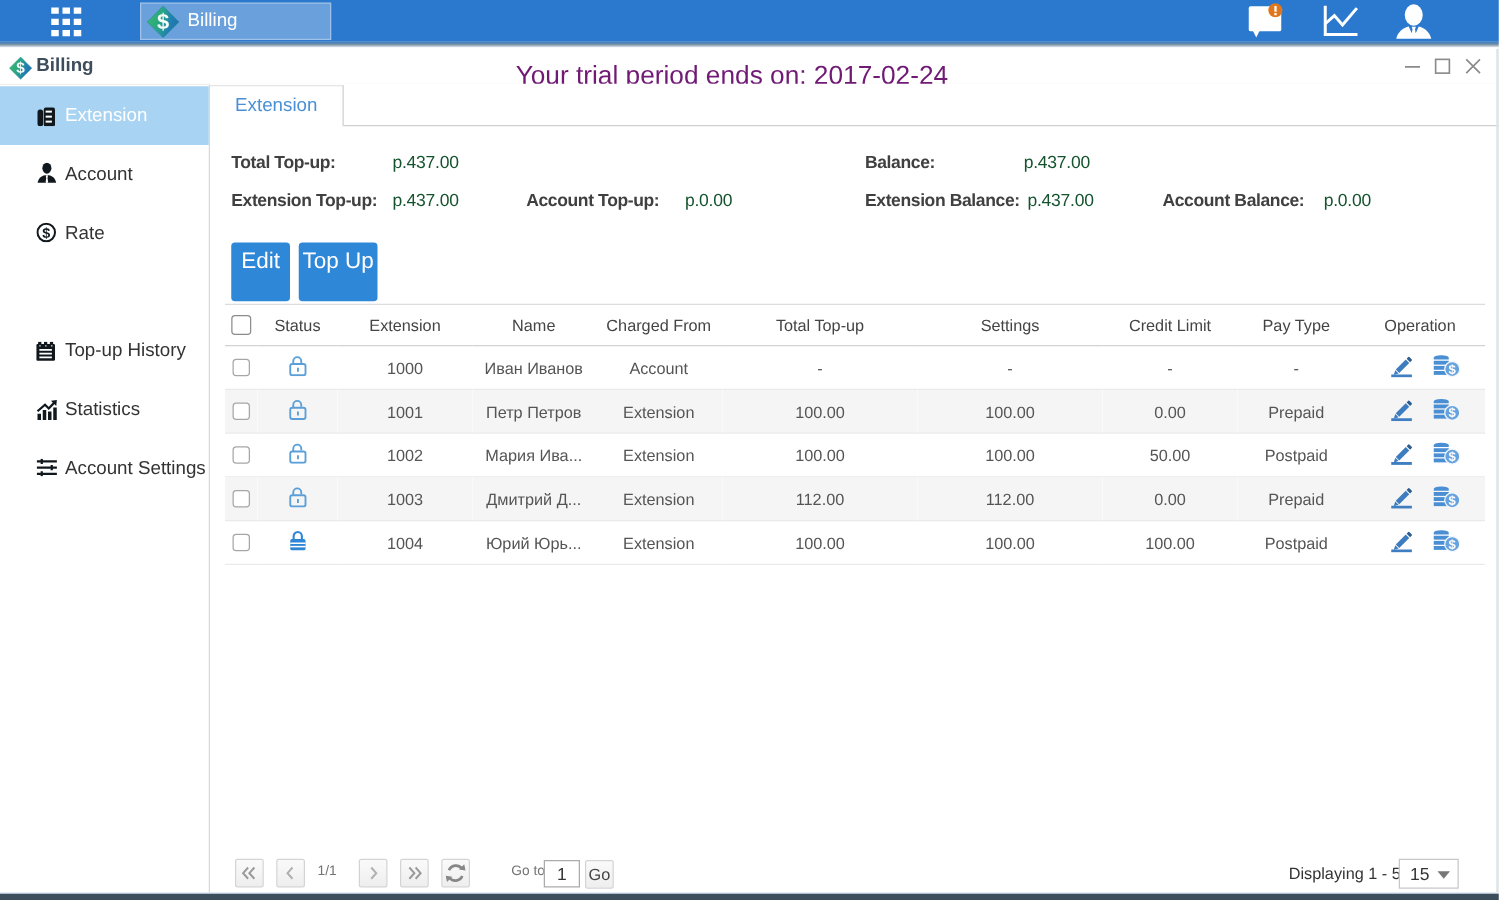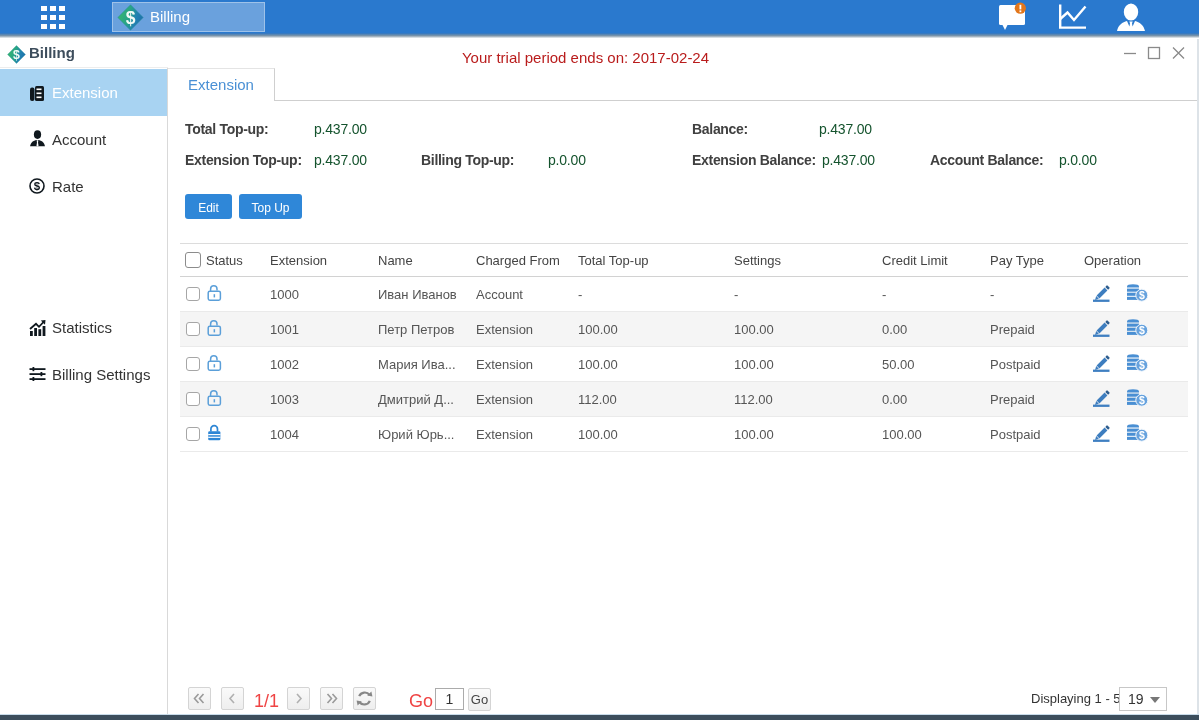--- a/index.html
+++ b/index.html
@@ -11,61 +11,61 @@
   #topfade { position:absolute; left:0; top:33px; width:1199px; height:5px;
              background:linear-gradient(#2a74c4, #7e95a8 55%, #eef1f3); }
   #task { position:absolute; left:112px; top:2px; width:153px; height:30px;
           background:rgba(255,255,255,0.30); border:1px solid rgba(255,255,255,0.35);
           color:#fff; font-size:15px; line-height:28px; }
   #task span { position:absolute; left:37px; top:0; }
 
   
   #titlebar { position:absolute; left:0; top:39px; width:1199px; height:29px; background:#fff; border-bottom:1px solid #ededed; }
   #wtitle { position:absolute; left:29px; top:5px; font-size:15px; font-weight:bold; color:#3d4d5c; }
-  #trial { position:absolute; left:0; top:10px; width:1171px; text-align:center; font-size:15px; color:#b91c1c; }
+  #trial { position:absolute; left:0; top:10px; width:1171px; text-align:center; font-size:21px; color:#701a75; }
 
   
   #sidebar { position:absolute; left:0; top:68px; width:168px; height:646px; background:#fff;
              border-right:1px solid #d9d9d9; }
   .sitem { position:absolute; left:0; width:167px; height:47px; font-size:15px; color:#333; }
   .sitem .lbl { position:absolute; left:52px; top:15px; }
   .sitem svg { position:absolute; left:29px; top:16px; }
   .sitem.sel { background:#a8d3f2; color:#fff; }
 
   
   #tabstrip { position:absolute; left:168px; top:67px; width:1031px; height:34px; background:#fff; }
   #tabline { position:absolute; left:107px; top:33px; width:924px; height:1px; background:#cfcfcf; }
   #tab { position:absolute; left:0px; top:1px; width:107px; height:33px; background:#fff;
          border-right:1px solid #cfcfcf; border-top:1px solid #e4e4e4;
          color:#4a90d5; font-size:15px; text-align:center; line-height:32px; }
 
   .lab { position:absolute; font-size:14px; font-weight:bold; color:#404040; white-space:nowrap; letter-spacing:-0.3px; }
   .val { position:absolute; font-size:14px; color:#14532d; white-space:nowrap; letter-spacing:-0.2px; }
 
-  .btn { position:absolute; top:194px; height:25px; background:#2f87d8; border-radius:3px;
-         color:#fff; font-size:12px; text-align:center; line-height:29px; }
+  .btn { position:absolute; top:194px; height:47px; background:#2f87d8; border-radius:3px;
+         color:#fff; font-size:18px; text-align:center; line-height:29px; }
 
   
   #grid { position:absolute; left:180px; top:243px; width:1008px; border-collapse:collapse; table-layout:fixed; }
-  #grid td, #grid th { font-size:13px; font-weight:normal; color:#555; text-align:left; padding:0;
+  #grid td, #grid th { font-size:13px; font-weight:normal; color:#555; text-align:center; padding:0;
                        overflow:hidden; white-space:nowrap; }
   #grid thead tr { height:33px; }
   #grid thead { border-top:1px solid #dcdcdc; border-bottom:1px solid #d2d2d2; }
   #grid thead th { color:#444; }
   #grid tbody tr { height:35px; border-bottom:1px solid #eaeaea; }
   #grid tbody tr.alt { background:#f5f5f5; }
   .cb { width:14px; height:14px; background:#fff; border:1px solid #a6a6a6; border-radius:3px; margin:0 auto; }
   .cbh { width:16px; height:16px; border-color:#8c8c8c; }
 
   
   #pgbar { position:absolute; left:168px; top:670px; width:1030px; height:44px; background:#fff;
            }
   .pbtn { position:absolute; top:17px; width:23px; height:23px; border:1px solid #d4d4d4; border-radius:2px;
           background:linear-gradient(#fafafa,#eeeeee); text-align:center; }
-  .ptext { position:absolute; font-size:18px; color:#ef4444; }
+  .ptext { position:absolute; font-size:11px; color:#737373; }
   #goin { position:absolute; left:267px; top:18px; width:29px; height:22px; border:1px solid #ababab;
           background:#fff; font-size:14px; color:#333; text-align:center; line-height:20px; }
   #gobtn { position:absolute; left:300px; top:18px; width:23px; height:23px; border:1px solid #d4d4d4;
            border-radius:2px; background:linear-gradient(#fafafa,#eeeeee); font-size:13px; color:#444;
            text-align:center; line-height:21px; }
   #disp { position:absolute; left:863px; top:21px; font-size:13px; color:#333; }
   #ddown { position:absolute; left:951px; top:17px; width:48px; height:24px; border:1px solid #c7c7c7;
            background:#fff; }
   #ddown span { position:absolute; left:8px; top:3px; font-size:14px; color:#333; }
   #ddown .tri { position:absolute; right:6px; top:9px; width:0; height:0;
@@ -174,20 +174,35 @@
     </svg>
     <span class="lbl">Account</span>
   </div>
   <div class="sitem" style="top:95px">
     <svg style="top:15px" width="16" height="16" viewBox="0 0 16 16">
       <circle cx="8" cy="8" r="7" fill="none" stroke="#10181e" stroke-width="1.6"></circle>
       <text x="8" y="12.2" font-size="11.5" font-weight="bold" fill="#10181e" text-anchor="middle" font-family="Liberation Sans">$</text>
     </svg>
     <span class="lbl">Rate</span>
   </div>
+  <div class="sitem" style="top:189px">
+    <svg width="15" height="16" viewBox="0 0 15 16">
+      <rect x="1.5" y="0.5" width="2.6" height="4" fill="#10181e"></rect>
+      <rect x="6.2" y="0.5" width="2.6" height="4" fill="#10181e"></rect>
+      <rect x="10.9" y="0.5" width="2.6" height="4" fill="#10181e"></rect>
+      <rect x="0" y="2.2" width="15" height="13.3" rx="1" fill="#10181e"></rect>
+      <rect x="2.5" y="3.2" width="1" height="1" fill="#fff"></rect>
+      <rect x="7.2" y="3.2" width="1" height="1" fill="#fff"></rect>
+      <rect x="11.9" y="3.2" width="1" height="1" fill="#fff"></rect>
+      <rect x="2.5" y="6.2" width="10" height="1.4" fill="#fff"></rect>
+      <rect x="2.5" y="9.2" width="10" height="1.4" fill="#fff"></rect>
+      <rect x="2.5" y="12.2" width="10" height="1.4" fill="#fff"></rect>
+    </svg>
+    <span class="lbl">Top-up History</span>
+  </div>
   <div class="sitem" style="top:236px">
     <svg width="17" height="16" viewBox="0 0 17 16">
       <rect x="1" y="11" width="2.8" height="5" fill="#10181e"></rect>
       <rect x="5.2" y="8" width="2.8" height="8" fill="#10181e"></rect>
       <rect x="9.4" y="9.2" width="2.8" height="6.8" fill="#10181e"></rect>
       <rect x="13.6" y="6" width="2.8" height="10" fill="#10181e"></rect>
       <path d="M1 9 L7 3.8 L10 6.8 L15 1.5" fill="none" stroke="#10181e" stroke-width="1.8"></path>
       <path d="M11.8 0.5 L16.5 0 L16 4.7 Z" fill="#10181e"></path>
     </svg>
     <span class="lbl">Statistics</span>
@@ -196,37 +211,37 @@
     <svg width="17" height="14" viewBox="0 0 17 14">
       <g fill="#10181e">
         <rect x="0.5" y="1.2" width="16" height="1.8"></rect>
         <rect x="3.5" y="0" width="1.8" height="4.2"></rect>
         <rect x="0.5" y="6.2" width="16" height="1.8"></rect>
         <rect x="11.5" y="5" width="1.8" height="4.2"></rect>
         <rect x="0.5" y="11.2" width="16" height="1.8"></rect>
         <rect x="3.5" y="10" width="1.8" height="4.2"></rect>
       </g>
     </svg>
-    <span class="lbl">Billing Settings</span>
+    <span class="lbl">Account Settings</span>
   </div>
 </div>
 
 <div id="tabstrip">
   <div id="tabline"></div>
   <div id="tab">Extension</div>
 </div>
 
 <span class="lab" style="left:185px;top:121px">Total Top-up:</span>
 <span class="val" style="left:314px;top:121px">p.437.00</span>
 <span class="lab" style="left:692px;top:121px">Balance:</span>
 <span class="val" style="left:819px;top:121px">p.437.00</span>
 
 <span class="lab" style="left:185px;top:152px">Extension Top-up:</span>
 <span class="val" style="left:314px;top:152px">p.437.00</span>
-<span class="lab" style="left:421px;top:152px">Billing Top-up:</span>
+<span class="lab" style="left:421px;top:152px">Account Top-up:</span>
 <span class="val" style="left:548px;top:152px">p.0.00</span>
 <span class="lab" style="left:692px;top:152px">Extension Balance:</span>
 <span class="val" style="left:822px;top:152px">p.437.00</span>
 <span class="lab" style="left:930px;top:152px">Account Balance:</span>
 <span class="val" style="left:1059px;top:152px">p.0.00</span>
 
 <div class="btn" style="left:185px;width:47px">Edit</div>
 <div class="btn" style="left:239px;width:63px">Top Up</div>
 
 <table id="grid">
@@ -466,20 +481,20 @@
         <g fill="#878787">
           <path d="M13.2 7.6 L18.4 8.4 L17.4 3.4 Z"></path>
           <path d="M7.8 13.4 L2.6 12.6 L3.6 17.6 Z"></path>
         </g>
       </svg></div>
   <span class="ptext" style="left:241px;top:21px">Go to</span>
   <div id="goin">1</div>
   <div id="gobtn">Go</div>
   <span id="disp">Displaying 1 - 5 of 5</span>
   <div id="ddown">
-      <span>19</span>
+      <span>15</span>
       <div class="tri"></div>
     </div>
 </div>
 
 <div id="botline"></div>
 <div id="botstrip"></div>
 <div id="rightedge"></div>
 
 </body></html>

